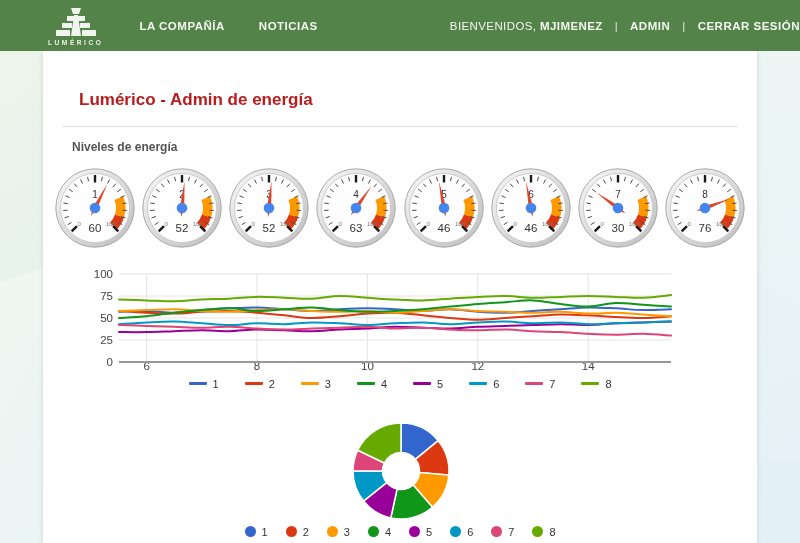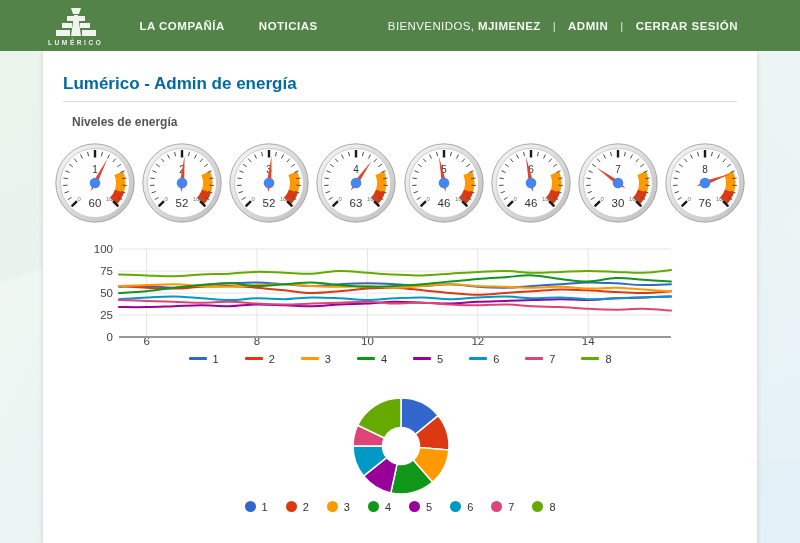--- a/index.html
+++ b/index.html
@@ -19,33 +19,33 @@
   
   .topbar {
     position:relative; z-index:2;
     height:51px; background:#54834a; color:#fff;
     display:flex; align-items:center;
   }
   .brand { display:flex; flex-direction:column; align-items:center; margin-left:48px; margin-top:1px; cursor:pointer; }
   .brand-text { font-size:6.5px; letter-spacing:2.6px; color:#eef2ea; margin-top:1px; font-weight:bold; }
   .main-nav { display:flex; margin-left:36px; gap:34px; }
   .main-nav a, .user-nav a { color:#f4f7f1; text-decoration:none; font-size:11.5px; font-weight:bold; letter-spacing:0.5px; cursor:pointer; }
-  .user-nav { margin-left:auto; padding-right:62px; display:flex; align-items:flex-end; font-size:11.5px; letter-spacing:0.4px; color:#f4f7f1; }
+  .user-nav { margin-left:auto; display:flex; align-items:flex-end; font-size:11.5px; letter-spacing:0.4px; color:#f4f7f1; }
   .welcome { font-weight:normal; }
   .welcome b { font-weight:bold; }
   .sep { margin:0 12px; color:rgba(255,255,255,0.8); font-weight:normal; }
 
   
   .card {
     position:relative; z-index:1;
     width:714px; margin:0 auto; background:#ffffff;
     min-height:492px; padding:22px 20px 10px 20px;
     box-shadow:0 1px 5px rgba(60,80,70,0.18);
   }
-  h1.page-title { margin:0; font-size:17px; line-height:21px; color:#0369a1; font-weight:bold; }
+  h1.page-title { margin:16px; font-size:17px; line-height:21px; color:#b91c1c; font-weight:bold; }
   hr.divider { border:0; border-top:1px solid #dcdcdc; margin:7px 0 0 0; }
   h2.section-title { margin:13px 0 0 0; font-size:12px; line-height:14px; color:#555; font-weight:bold;padding-left:9px; }
 
   .gauges { display:flex; justify-content:space-between; margin:14px -8px 0 -8px; }
   .gauges svg { display:block; }
 
   #linechart { margin-top:18px; }
   #linechart svg, #piechart svg { display:block; }
 
   .legend { display:flex; justify-content:center; align-items:center; }

